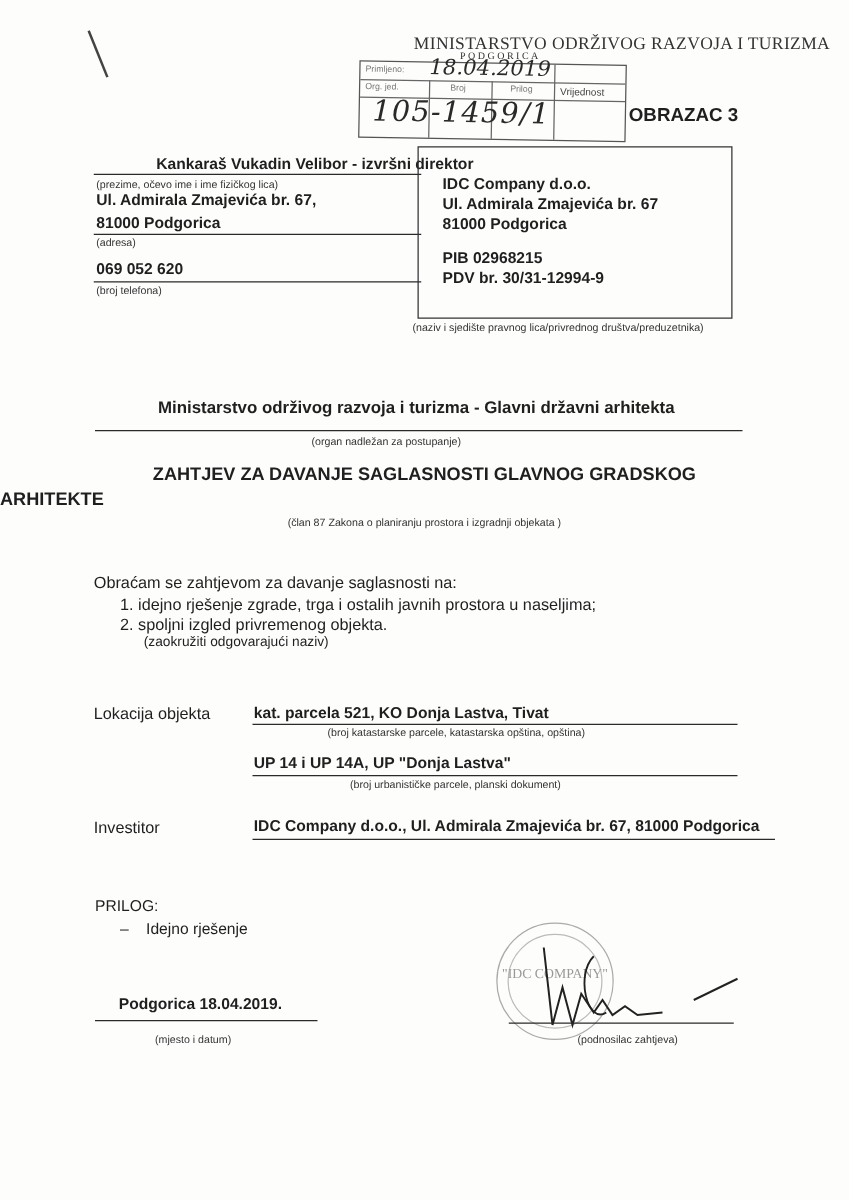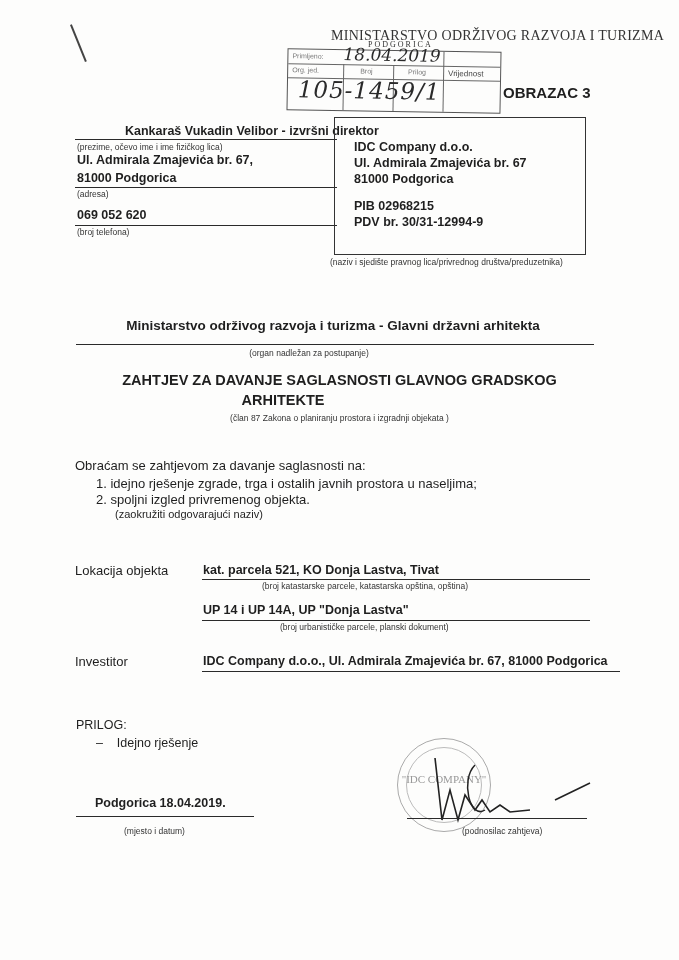--- a/index.html
+++ b/index.html
@@ -79,21 +79,21 @@
   <div style="position:absolute;left:19px;top:80px;">PIB 02968215</div>
   <div style="position:absolute;left:19px;top:96px;">PDV br. 30/31-12994-9</div>
 </div>
 <div class="abs small" style="left:330px;top:257px;">(naziv i sjedište pravnog lica/privrednog društva/preduzetnika)</div>
 
 <div class="abs b" style="left:0;width:666px;text-align:center;top:318px;font-size:13.5px;">Ministarstvo održivog razvoja i turizma - Glavni državni arhitekta</div>
 <div class="line" style="left:76px;top:344px;width:518px;"></div>
 <div class="abs small" style="left:0;width:618px;text-align:center;top:348px;">(organ nadležan za postupanje)</div>
 
 <div class="abs b" style="left:0;width:679px;text-align:center;top:372px;font-size:14.5px;">ZAHTJEV ZA DAVANJE SAGLASNOSTI GLAVNOG GRADSKOG</div>
-<div class="abs b" style="left:0;width:566px;text-align:center;top:392px;font-size:14.5px;">ARHITEKTE</div>
+<div class="abs b" style="left:0;width:566px;text-align:left;top:392px;font-size:14.5px;">ARHITEKTE</div>
 <div class="abs small" style="left:0;width:679px;text-align:center;top:413px;">(član 87 Zakona o planiranju prostora i izgradnji objekata )</div>
 
 <div class="abs" style="left:75px;top:458px;font-size:13px;">Obraćam se zahtjevom za davanje saglasnosti na:</div>
 <div class="abs" style="left:96px;top:476px;font-size:13px;white-space:nowrap;">1.  idejno rješenje zgrade, trga i ostalih javnih prostora u naseljima;</div>
 <div class="abs" style="left:96px;top:492px;font-size:13px;">2.  spoljni izgled privremenog objekta.</div>
 <div class="abs" style="left:115px;top:508px;font-size:11px;">(zaokružiti odgovarajući naziv)</div>
 
 <div class="abs" style="left:75px;top:563px;font-size:13px;text-align:right;">Lokacija objekta</div>
 <div class="abs field" style="left:203px;top:563px;">kat. parcela 521, KO Donja Lastva, Tivat</div>
 <div class="line" style="left:202px;top:579px;width:388px;"></div>

